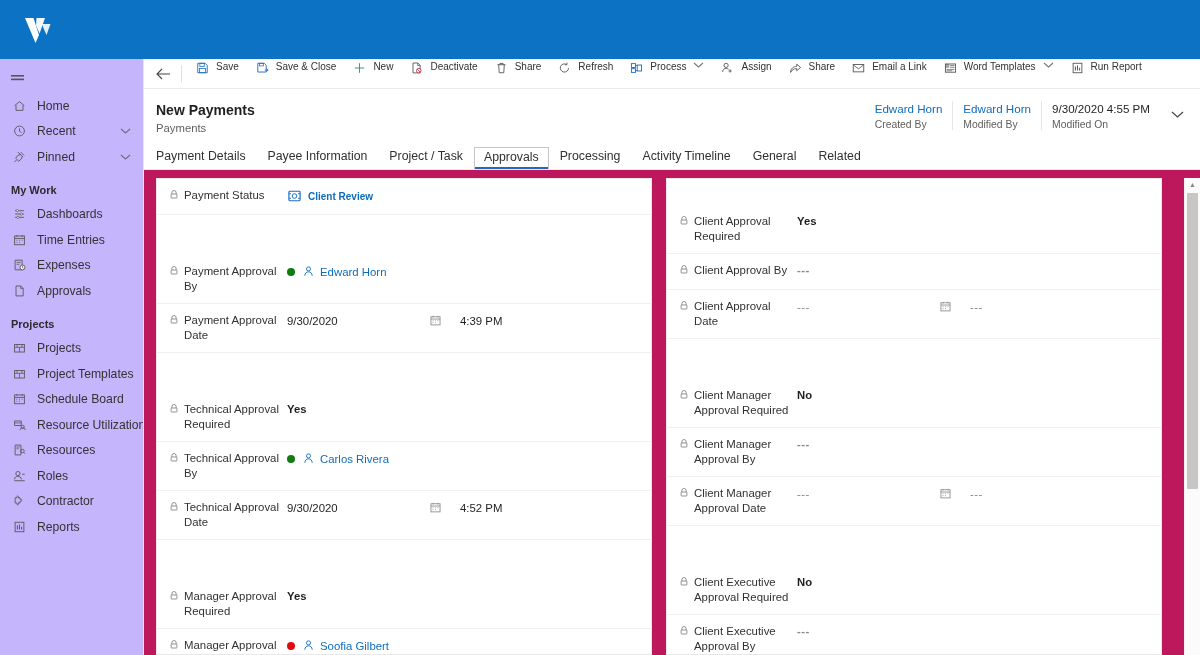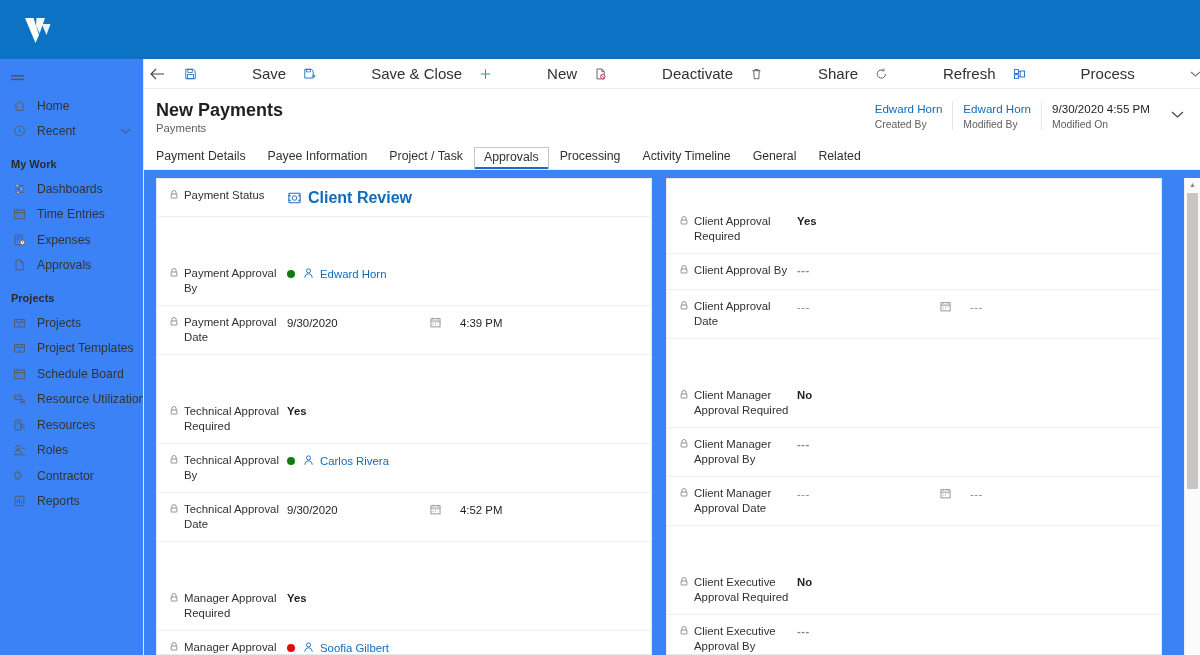--- a/index.html
+++ b/index.html
@@ -21,21 +21,21 @@
     color: #ffffff; font-size: 25px; font-weight: bold;
     letter-spacing: 0.6px;
   }
 
   
   .shell { display: flex; height: 596px; }
 
   
   .sidebar {
     width: 144px; flex: 0 0 144px;
-    background: #3b82f6;
+    background: #c4b5fd;
     border-right: 1px solid #e6e6e6;
     padding-top: 4px;
     overflow: hidden;
   }
   .hamburger {
     height: 30px; display: flex; align-items: center; padding-left: 10px;
     cursor: pointer;
   }
   .nav-item {
     height: 25.5px; display: flex; align-items: center;
@@ -61,35 +61,34 @@
     height: 30px; border-bottom: 1px solid #edebe9;
     display: flex; align-items: center; background: #fff;
     padding-left: 6px; flex: 0 0 30px;
   }
   .cmd-back {
     width: 26px; height: 26px; display: flex; align-items: center;
     justify-content: center; cursor: pointer; color: #444;
   }
   .cmd-sep { width: 1px; height: 17px; background: #e1dfdd; margin: 0 5px; }
   .cmd {
-    display: flex; align-items: center; height: 26px;
-    padding: 0 8px; font-size: 15px; color: #323130; cursor: pointer;
+    display: flex; align-items: flex-start; height: 26px;
+    padding: 0 8px; font-size: 10px; color: #323130; cursor: pointer;
     white-space: nowrap;
-    gap: 48px;
   }
   .cmd .ci { margin-right: 6px; display: flex; align-items: center; }
   .cmd .cchev { margin-left: 7px; display: flex; align-items: center; opacity: .8; }
 
   
   .rechead {
     display: flex; align-items: flex-start; padding: 12px 10px 6px 12px;
     flex: 0 0 auto;
   }
   .rh-left { flex: 1 1 auto; min-width: 0; }
-  .rh-title { font-size: 18px; font-weight: bold; color: #201f1e; line-height: 19px; }
+  .rh-title { font-size: 14px; font-weight: bold; color: #201f1e; line-height: 19px; }
   .rh-sub { font-size: 11.3px; color: #605e5c; margin-top: 2px; }
   .rh-right { display: flex; align-items: flex-start; }
   .rh-cell { padding: 0 10px; border-left: 1px solid #e6e6e6; }
   .rh-cell:first-child { border-left: none; }
   .rh-v { font-size: 11.6px; line-height: 15px; color: #201f1e; white-space: nowrap; }
   .rh-v.link { color: #0f6cbd; cursor: pointer; }
   .rh-k { font-size: 10.4px; color: #605e5c; margin-top: 3px; white-space: nowrap; }
   .rh-expand {
     width: 26px; height: 26px; display: flex; align-items: center;
     justify-content: center; cursor: pointer; color: #444; margin-left: 4px;
@@ -107,21 +106,21 @@
   .tab:first-child { padding-left: 0; margin-top: 44px; }
   .tab.active { font-weight: normal; border: 1px solid #c8c6c4; border-bottom: none;
                 padding: 2px 9px 5px 9px; }
   .tab.active::after {
     content: ""; position: absolute; left: 0; right: 0; bottom: 0;
     height: 2.5px; background: #2266cc;
   }
 
   
   .formarea {
-    flex: 1 1 auto; display: flex; background: #3b82f6;
+    flex: 1 1 auto; display: flex; background: #be185d;
     padding: 8px 0 0 0; min-height: 0; position: relative; gap: 12px;
   }
   .colwrap { display: flex; flex: 1 1 auto; min-width: 0; padding: 0 10px 0 12px; gap: 14px; }
   .panel {
     flex: 1 1 50%; background: #ffffff; border: 1px solid #e8e8e8;
     min-width: 0; overflow: hidden;
   }
   .panel.right { margin-top: 0; }
 
   .spacer { height: 40px; }
@@ -147,21 +146,21 @@
   .rval .vmuted { color: #8a8886; letter-spacing: .5px; }
   .rval.bold { font-weight: bold; font-size: 11.3px; }
   .person { display: flex; align-items: center; }
   .dot { width: 8px; height: 8px; border-radius: 50%; margin-right: 7px; flex: 0 0 8px; }
   .dot.green { background: #107c10; }
   .dot.red { background: #e00b0b; }
   .person-icon { margin-right: 5px; display: flex; align-items: center; }
   .person-name { color: #0f6cbd; cursor: pointer; white-space: nowrap; }
   .status-val { display: flex; align-items: center; }
   .status-val .sicon { margin-right: 6px; display: flex; align-items: center; }
-  .status-val .stext { color: #0f6cbd; cursor: pointer; font-weight: bold; font-size: 16px; }
+  .status-val .stext { color: #0f6cbd; cursor: pointer; font-weight: bold; font-size: 10px; }
 
   .datecell { display: flex; align-items: center; width: 100%; }
   .datecell .dpart { width: 142px; flex: 0 0 142px; }
   .datecell .calico { margin-right: 18px; display: flex; align-items: center; }
   .datecell .tpart { white-space: nowrap; }
 
   
   .vscroll {
     width: 16px; flex: 0 0 16px; background: #fbfbfb;
     border-left: 1px solid #f0f0f0;
@@ -205,20 +204,31 @@
           <span class="lbl">Home</span>
         </div>
         <div class="nav-item">
           <span class="ico">
             <svg width="15" height="14" viewBox="0 0 16 16" fill="none">
               <circle cx="8" cy="8" r="5.6" stroke="#5a5a5a" stroke-width="1.05"></circle>
               <path d="M8 5 L8 8.3 L10.2 9.6" stroke="#5a5a5a" stroke-width="1.05"></path>
             </svg>
           </span>
           <span class="lbl">Recent</span>
+          <span class="chev"><svg width="11" height="8" viewBox="0 0 11 8" fill="none">
+              <path d="M1 2 L5.5 6 L10 2" stroke="#555" stroke-width="1.1"></path>
+            </svg></span>
+        </div>
+        <div class="nav-item">
+          <span class="ico">
+            <svg width="15" height="14" viewBox="0 0 16 16" fill="none">
+              <path d="M6 2.2 L11.5 7.7 M9.4 2.4 L13.3 6.3 M9.6 5 L6.2 6.1 L3.6 9.4 L7 12.8 L10.2 10.2 L11.4 6.8 M4.6 11.4 L2.2 13.8" stroke="#5a5a5a" stroke-width="1.05"></path>
+            </svg>
+          </span>
+          <span class="lbl">Pinned</span>
           <span class="chev"><svg width="11" height="8" viewBox="0 0 11 8" fill="none">
               <path d="M1 2 L5.5 6 L10 2" stroke="#555" stroke-width="1.1"></path>
             </svg></span>
         </div>
       </div>
     <div id="nav-groups">
         <div class="nav-group">My Work</div>
         <div class="nav-item">
           <span class="ico">
             <svg width="15" height="14" viewBox="0 0 16 16" fill="none">

